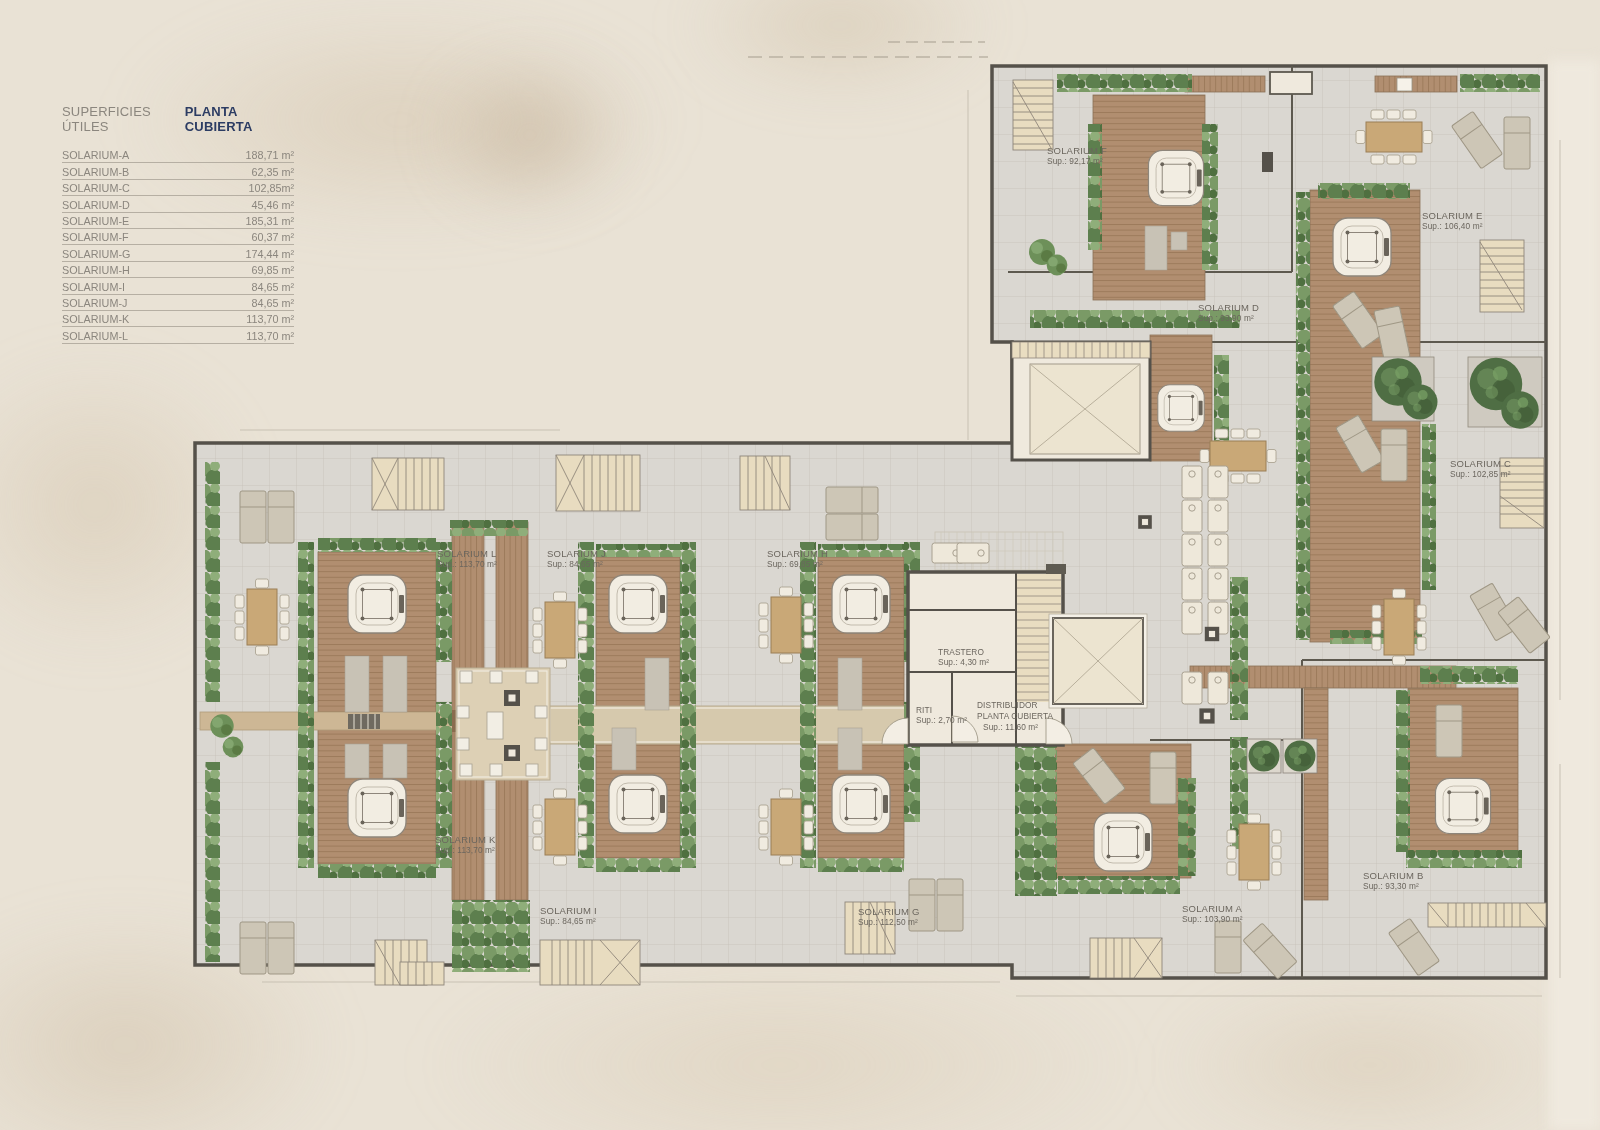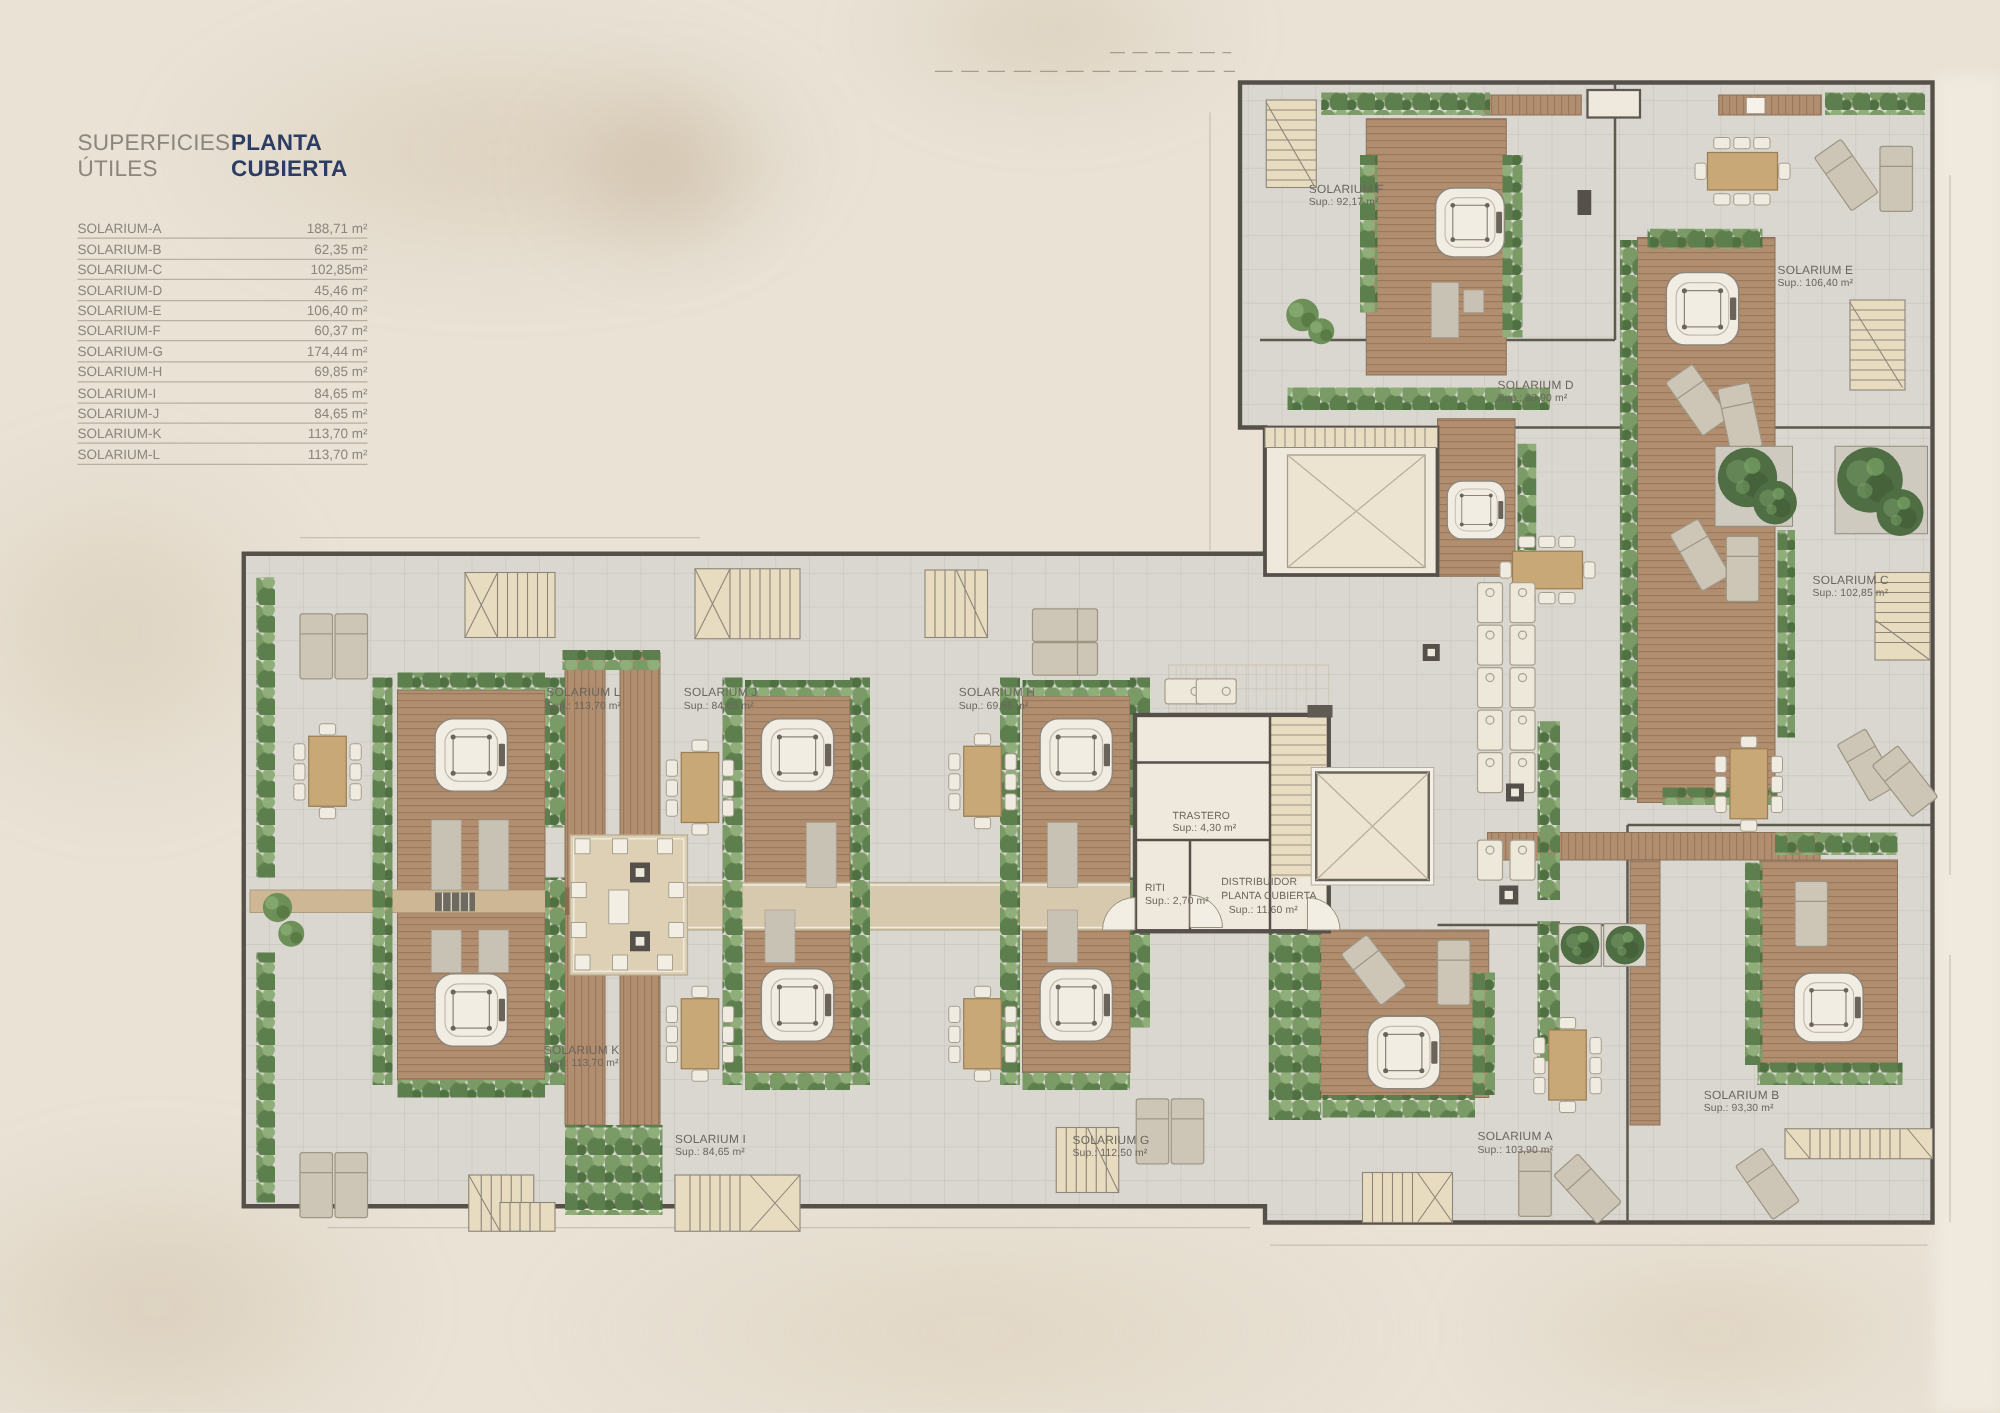--- a/index.html
+++ b/index.html
@@ -9,23 +9,23 @@
   .st1{left:120px;top:5px;width:560px;height:230px;background:radial-gradient(ellipse,rgba(203,184,156,.40),rgba(203,184,156,0) 70%);}
   .st2{left:430px;top:55px;width:200px;height:160px;background:radial-gradient(ellipse,rgba(185,164,136,.45),rgba(185,164,136,0) 70%);}
   .st3{left:-70px;top:350px;width:330px;height:310px;background:radial-gradient(ellipse,rgba(204,186,158,.38),rgba(204,186,158,0) 70%);}
   .st4{left:-90px;top:910px;width:430px;height:270px;background:radial-gradient(ellipse,rgba(201,183,156,.42),rgba(201,183,156,0) 70%);}
   .st5{left:420px;top:950px;width:720px;height:230px;background:radial-gradient(ellipse,rgba(209,192,165,.34),rgba(209,192,165,0) 70%);}
   .st6{left:680px;top:-50px;width:320px;height:150px;background:radial-gradient(ellipse,rgba(198,180,150,.38),rgba(198,180,150,0) 70%);}
   .st7{left:1160px;top:980px;width:420px;height:170px;background:radial-gradient(ellipse,rgba(206,188,160,.38),rgba(206,188,160,0) 70%);}
   .edgeglow{position:absolute;left:1548px;top:60px;width:52px;height:1070px;background:#efe9de;filter:blur(6px);}
   svg.plan{position:absolute;left:0;top:0;}
   .legend{position:absolute;left:62px;top:104px;width:232px;}
-  .legend-head{display:flex;justify-content:space-between;align-items:baseline;font-size:18px;letter-spacing:.2px;color:#8b867e;}
+  .legend-head{display:flex;justify-content:space-between;align-items:baseline;font-size:13px;letter-spacing:.2px;color:#8b867e;}
   .legend-head .plan-name{color:#2c3c63;font-weight:bold;}
-  .legend-rows{margin-top:29px;}
+  .legend-rows{margin-top:13px;}
   .lrow{display:flex;justify-content:space-between;align-items:flex-end;height:16.4px;
         border-bottom:1px solid #b6afa3;font-size:10.8px;color:#8b867e;padding-bottom:1px;box-sizing:border-box;}
   text{font-family:"Liberation Sans",sans-serif;}
   .rlbl{font-size:9.5px;fill:#6b665e;letter-spacing:.2px;}
   .slbl{font-size:8.3px;fill:#6b665e;letter-spacing:.1px;}
 </style>
 </head>
 <body>
 
 <div class="stage">
@@ -552,21 +552,21 @@
       <div class="lrow">
           <span>SOLARIUM-C</span>
           <span>102,85m²</span>
         </div>
       <div class="lrow">
           <span>SOLARIUM-D</span>
           <span>45,46 m²</span>
         </div>
       <div class="lrow">
           <span>SOLARIUM-E</span>
-          <span>106,40 m²</span>
+          <span>185,31 m²</span>
         </div>
       <div class="lrow">
           <span>SOLARIUM-F</span>
           <span>60,37 m²</span>
         </div>
       <div class="lrow">
           <span>SOLARIUM-G</span>
           <span>174,44 m²</span>
         </div>
       <div class="lrow">

